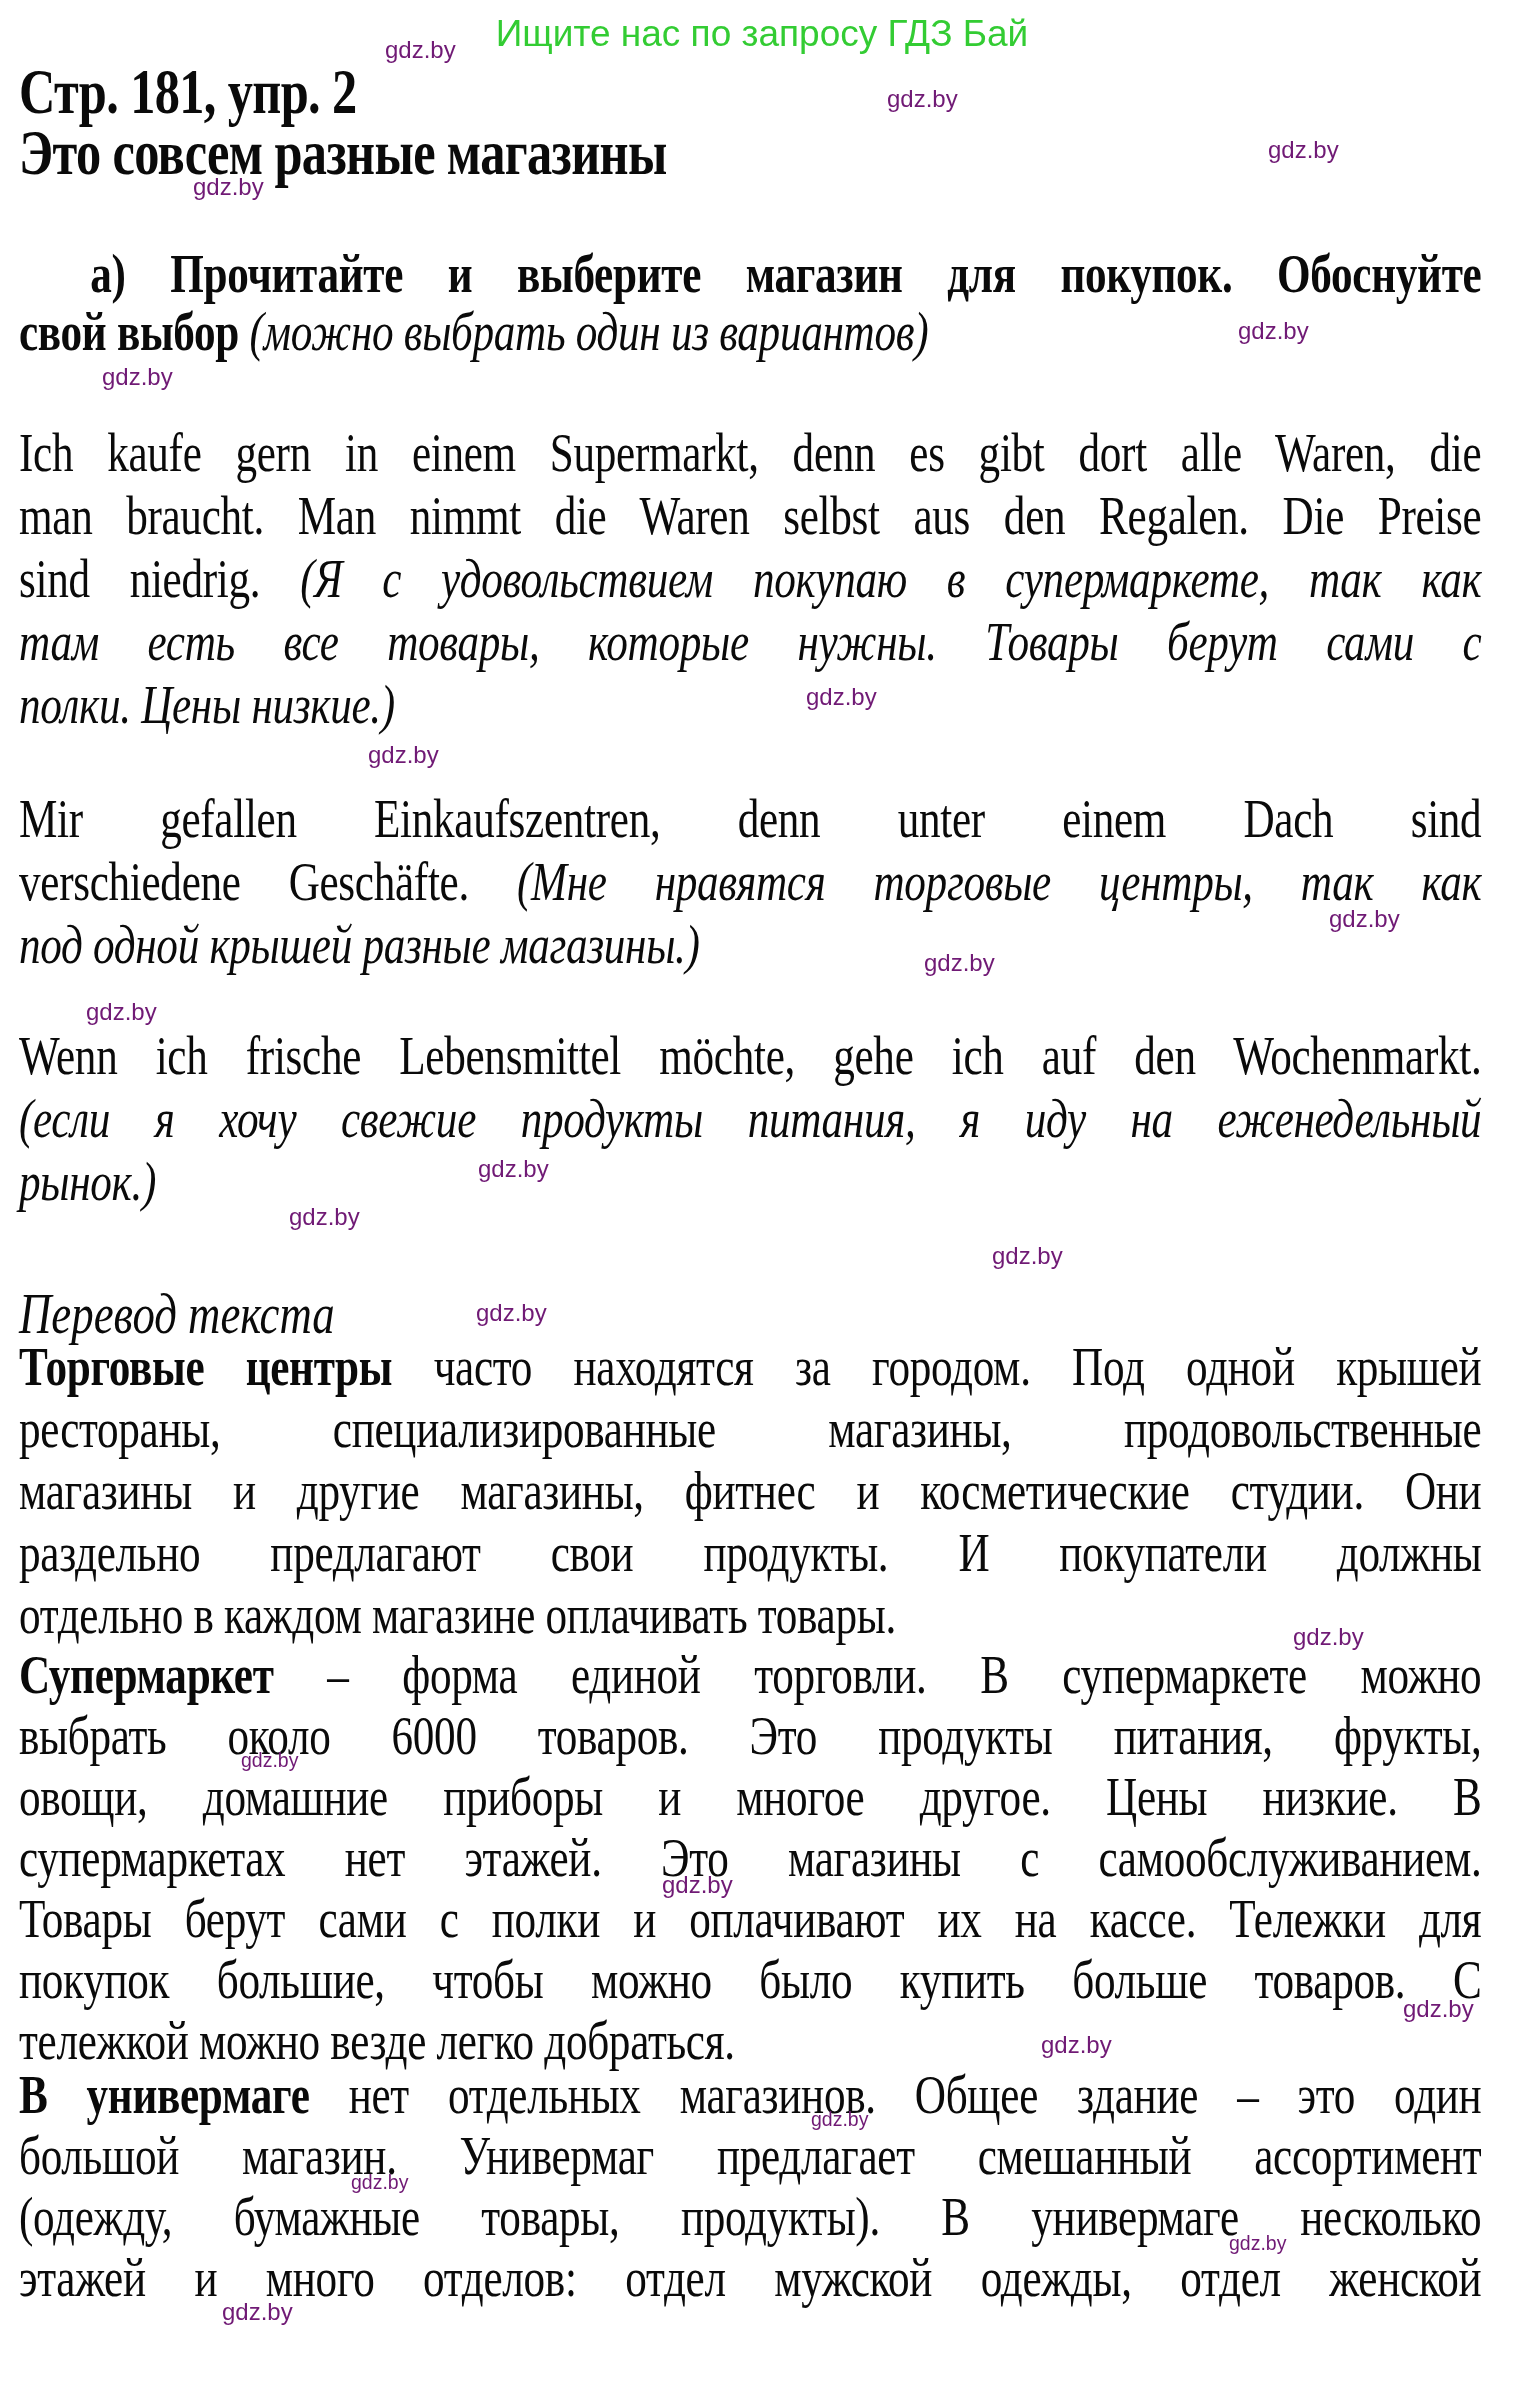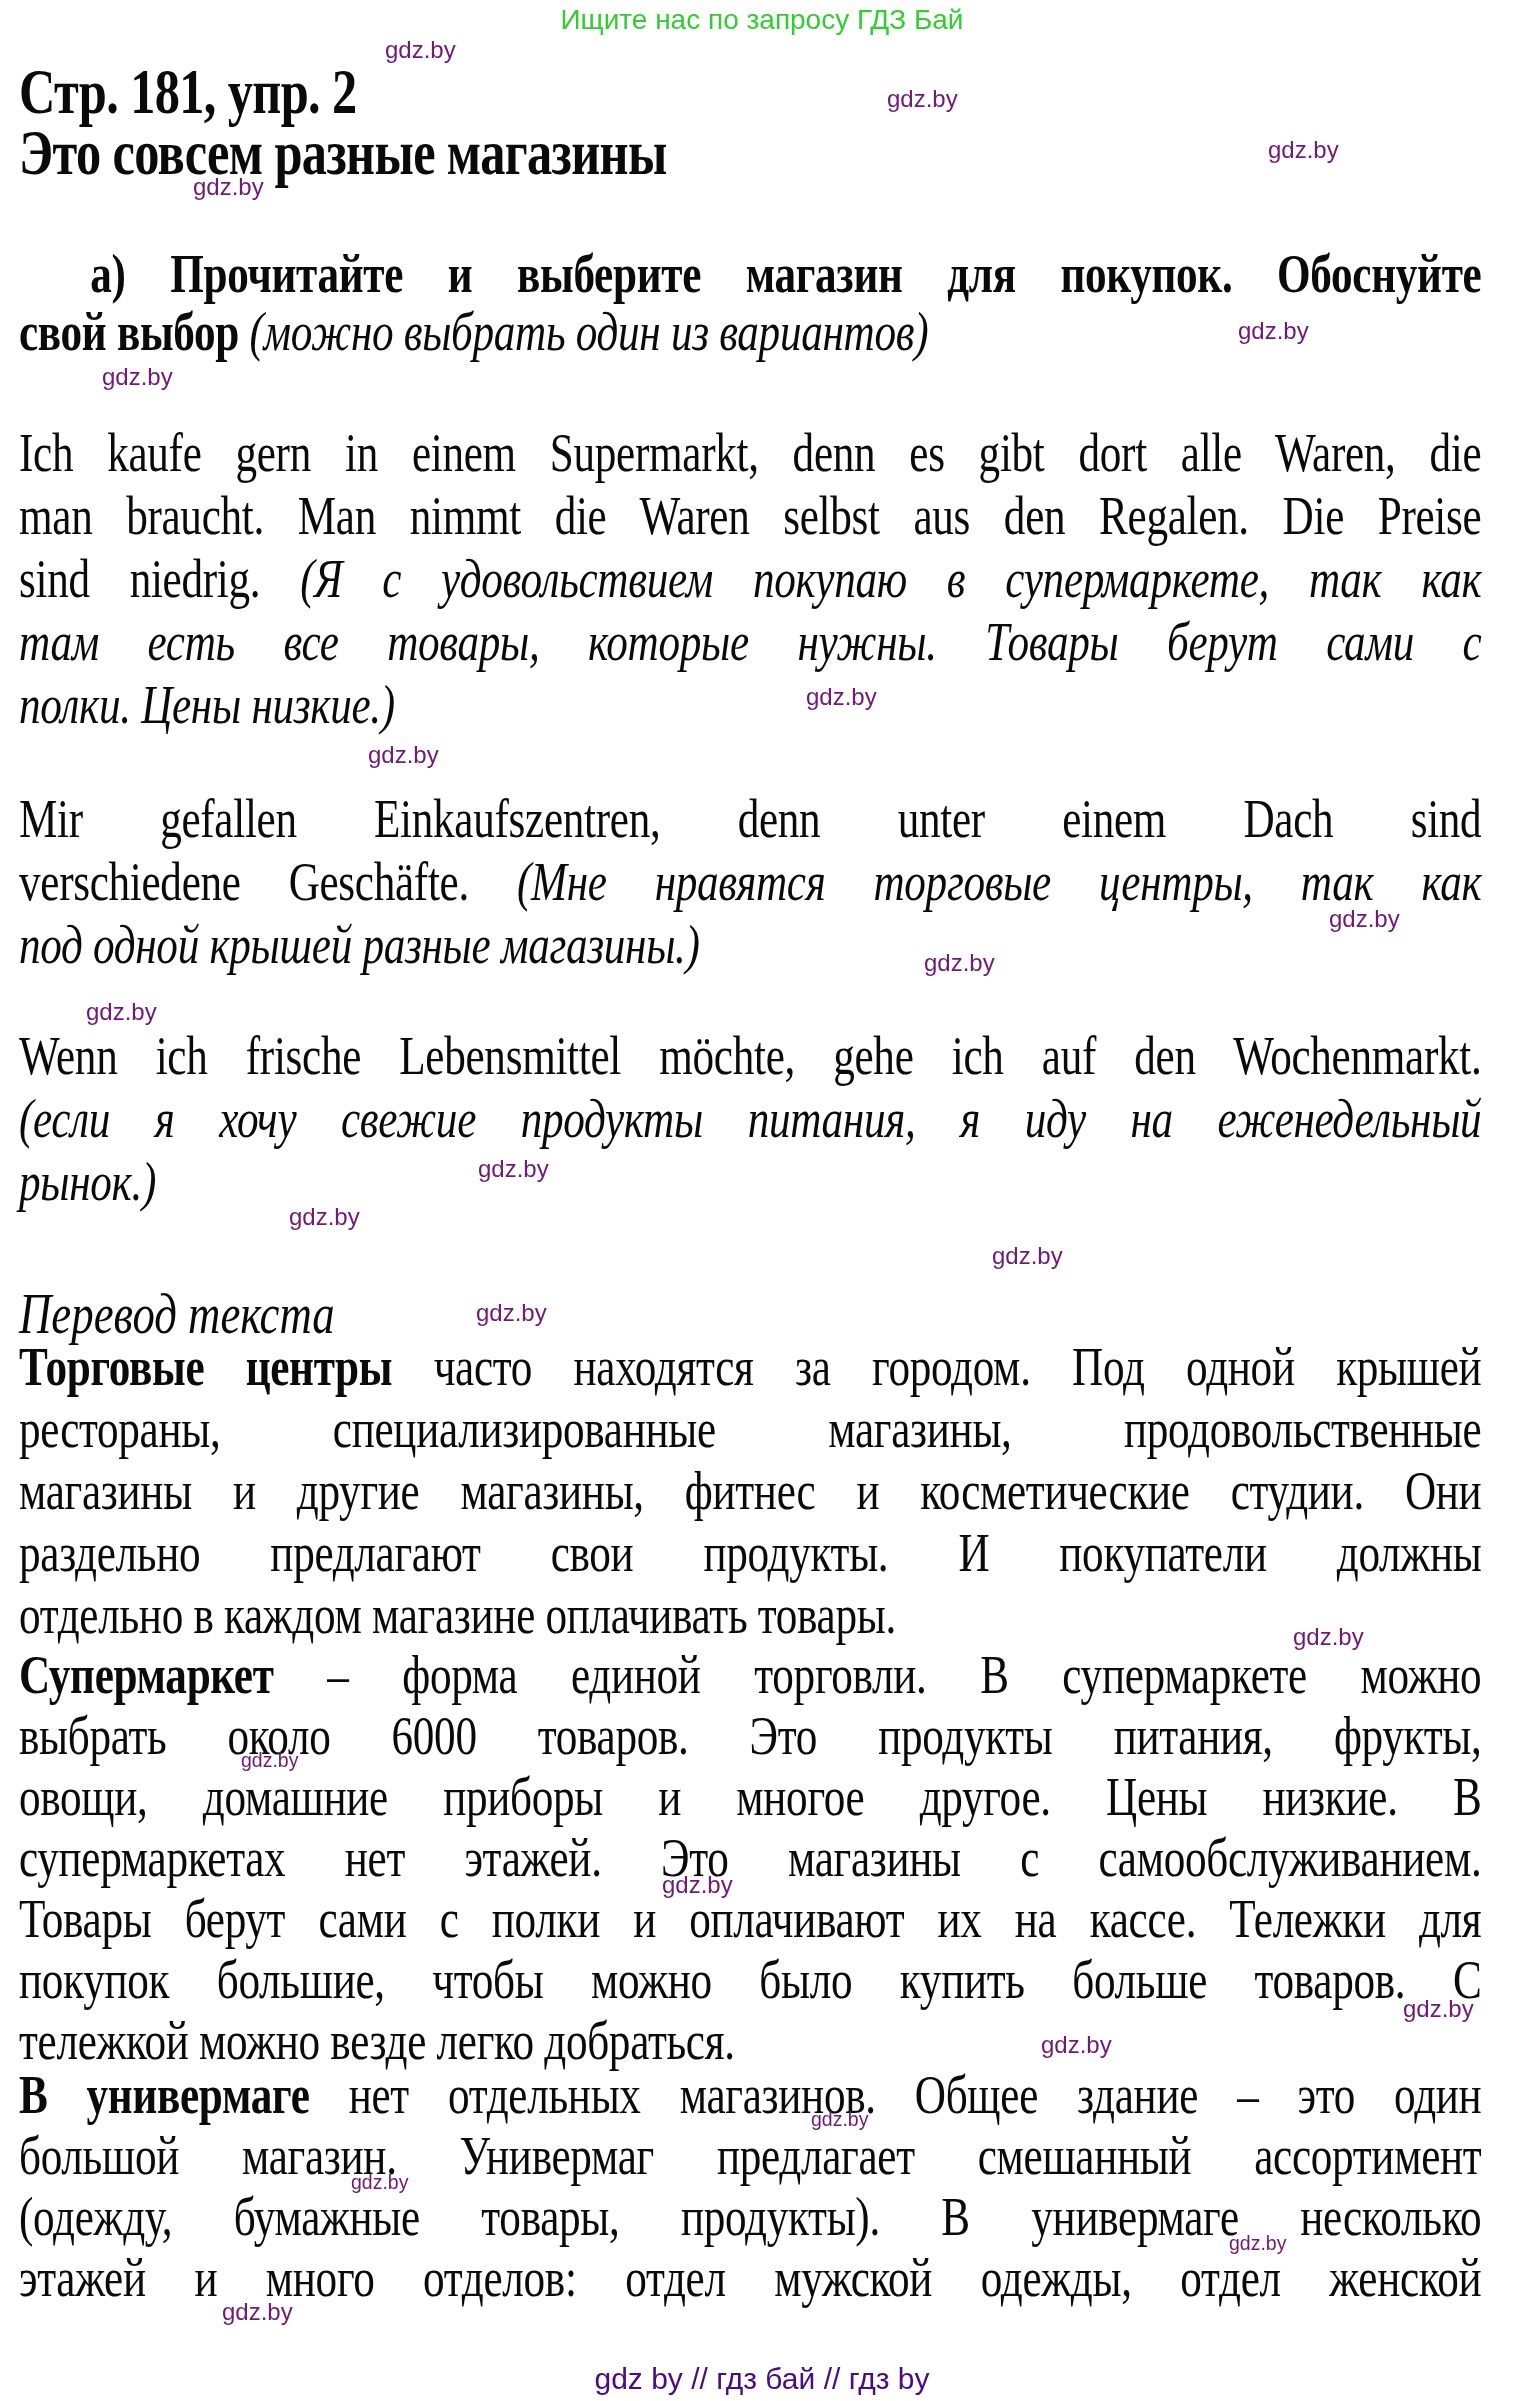--- a/index.html
+++ b/index.html
@@ -5,24 +5,24 @@
   html, body { margin: 0; padding: 0; background: #ffffff; }
   body {
     width: 1524px; height: 2401px;
     position: relative; overflow: hidden;
     font-family: "Liberation Serif", serif;
   }
   .page { position: absolute; left: 0; top: 0; width: 1524px; height: 2401px; background: #ffffff; }
 
   
   .banner {
-    position: absolute; top: 2px; left: 0; width: 1524px;
+    position: absolute; top: 16px; left: 0; width: 1524px;
     text-align: center;
     font-family: "Liberation Sans", sans-serif;
-    font-size: 28px; line-height: 36px; font-weight: 500;
+    font-size: 37px; line-height: 36px; font-weight: 500;
   }
 
   
   .content {
     position: absolute; left: 18.6px; top: 0;
     width: 1828px; height: 2401px;
     transform: scaleX(0.8); transform-origin: 0 0;
     color: #0a0a0a;
   }
   .h1, .h2 {
@@ -143,16 +143,15 @@
       <div class="wm wm-small" style="left: 241px; top: 1750px;">gdz.by</div>
       <div class="wm" style="left: 662px; top: 1872px;">gdz.by</div>
       <div class="wm" style="left: 1403px; top: 1996px;">gdz.by</div>
       <div class="wm" style="left: 1041px; top: 2032px;">gdz.by</div>
       <div class="wm wm-small" style="left: 811px; top: 2109px;">gdz.by</div>
       <div class="wm wm-small" style="left: 351px; top: 2172px;">gdz.by</div>
       <div class="wm wm-small" style="left: 1229px; top: 2233px;">gdz.by</div>
       <div class="wm" style="left: 222px; top: 2299px;">gdz.by</div>
     </div>
 
-  <div class="footer" style="color: rgb(74, 12, 128);">gdz by  //  гдз бай  //  гдз by</div>
 
 </div>
 
 
 </body></html>

